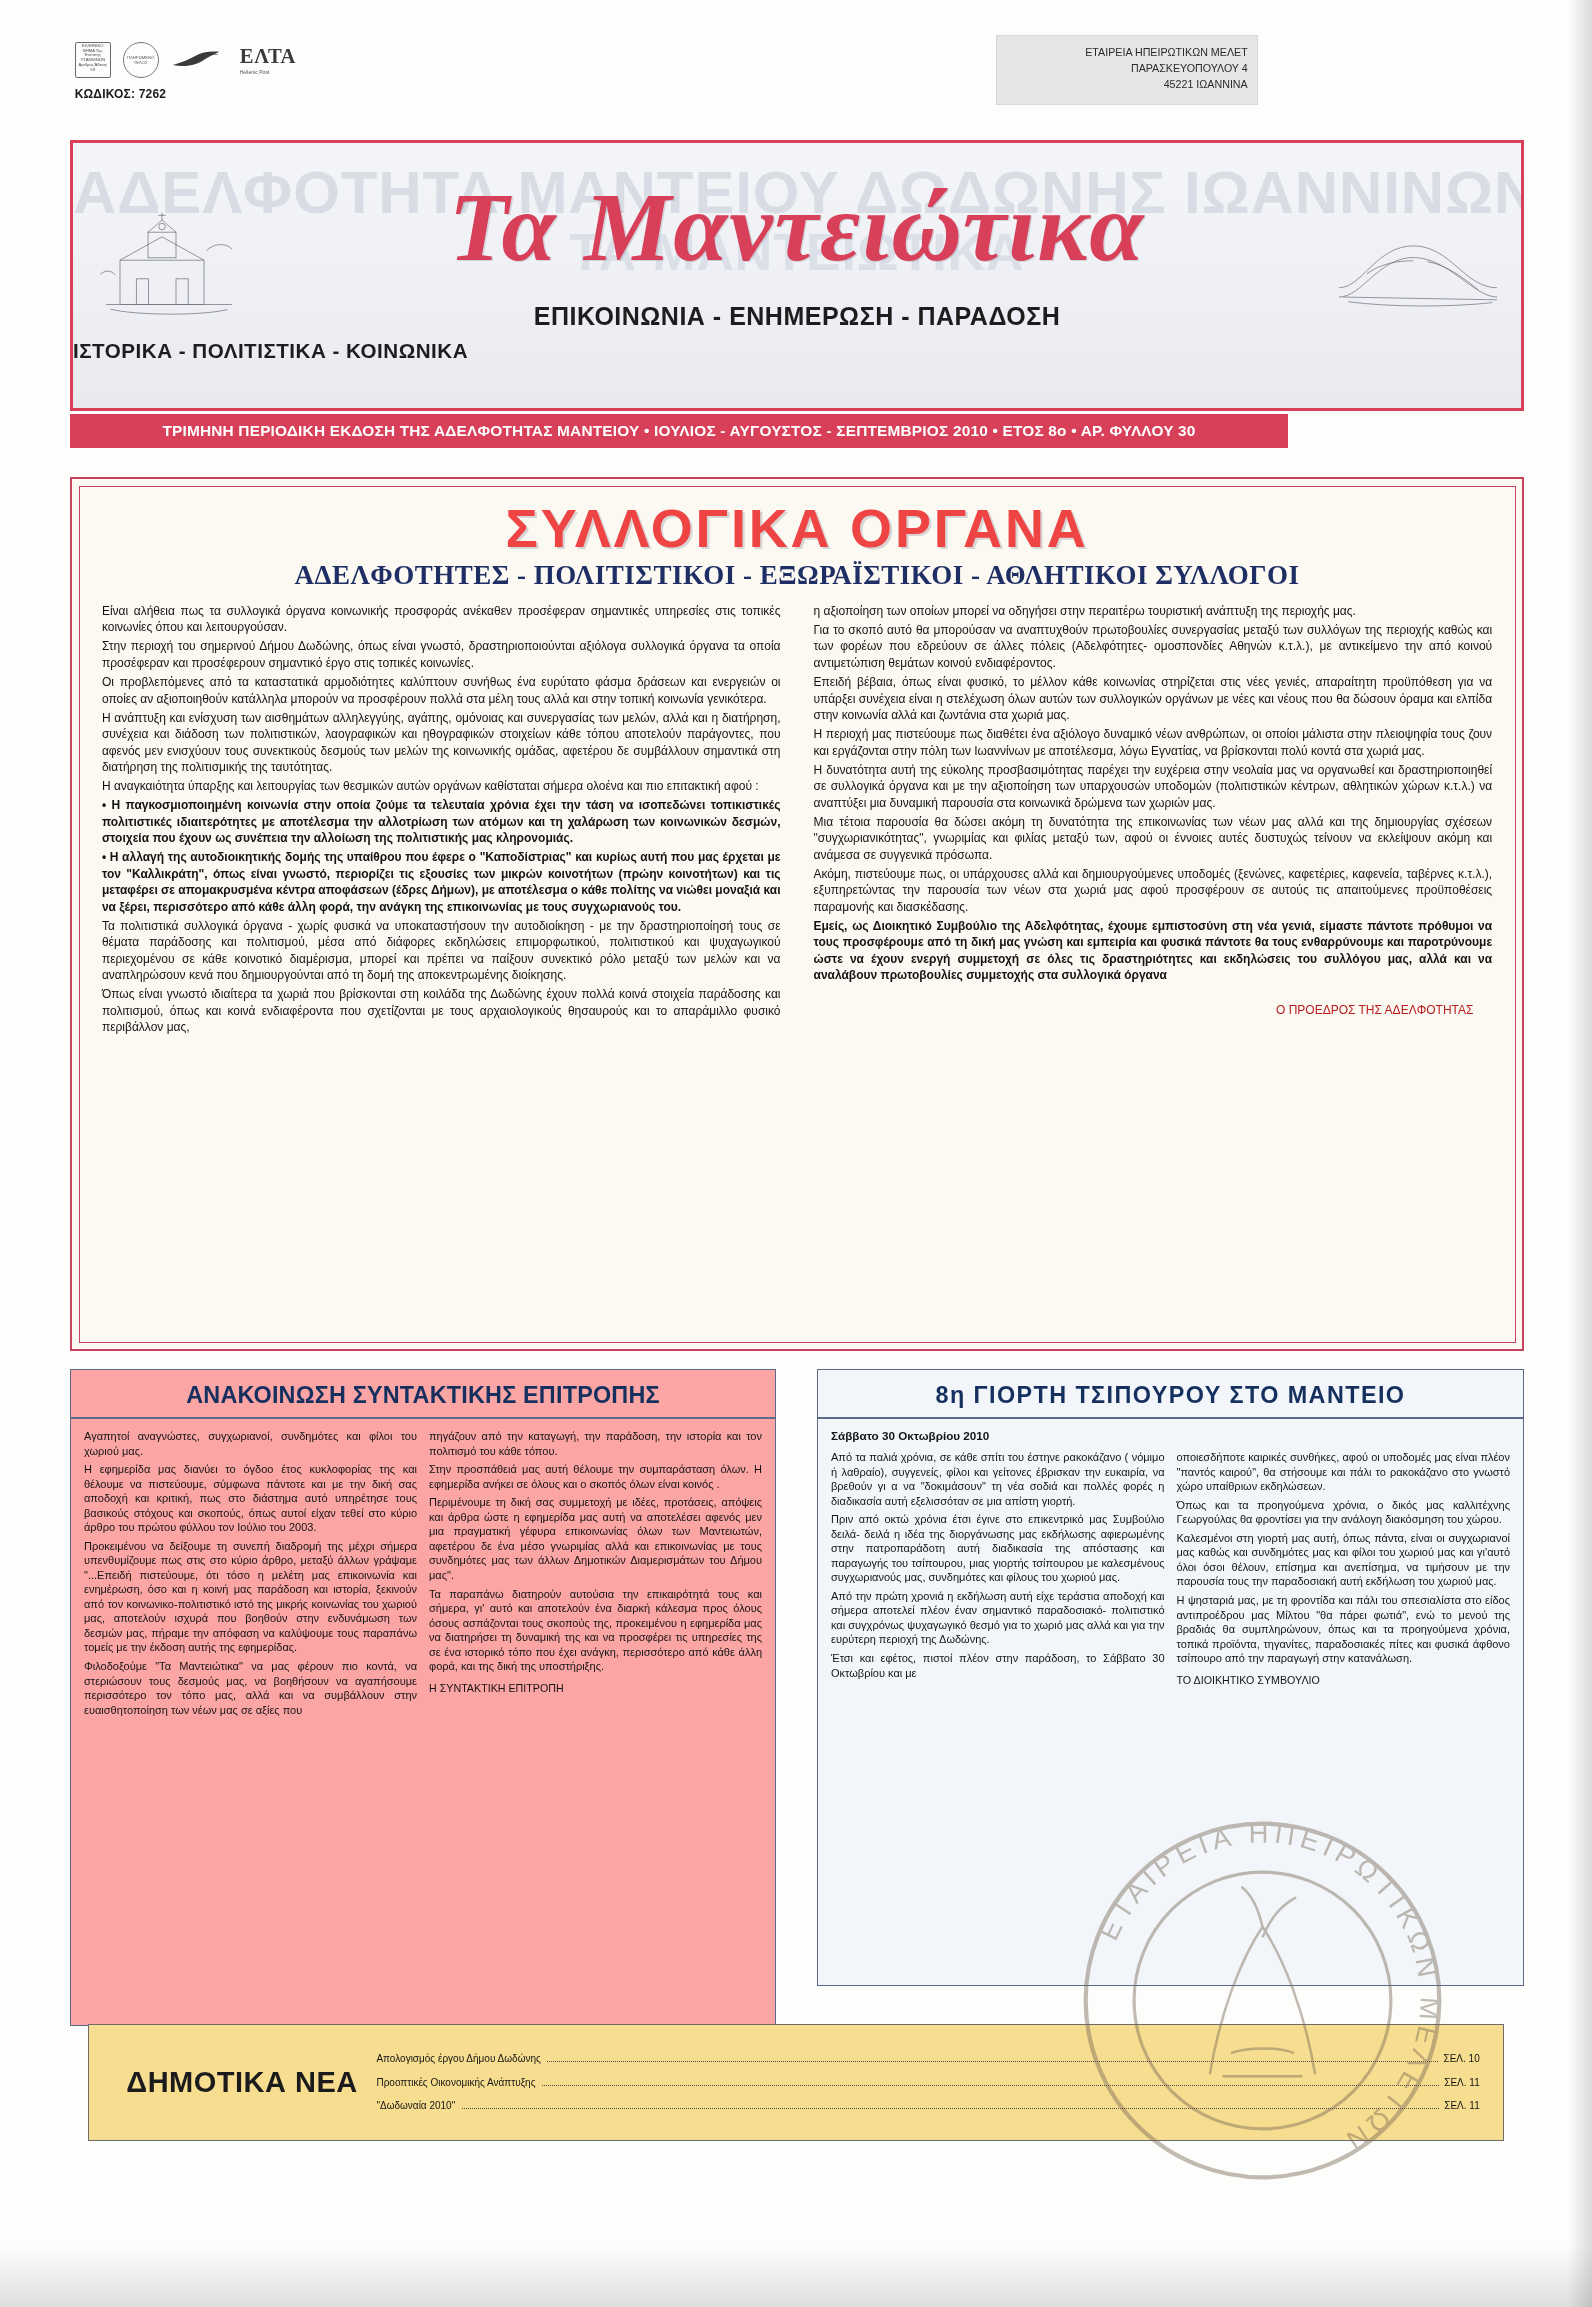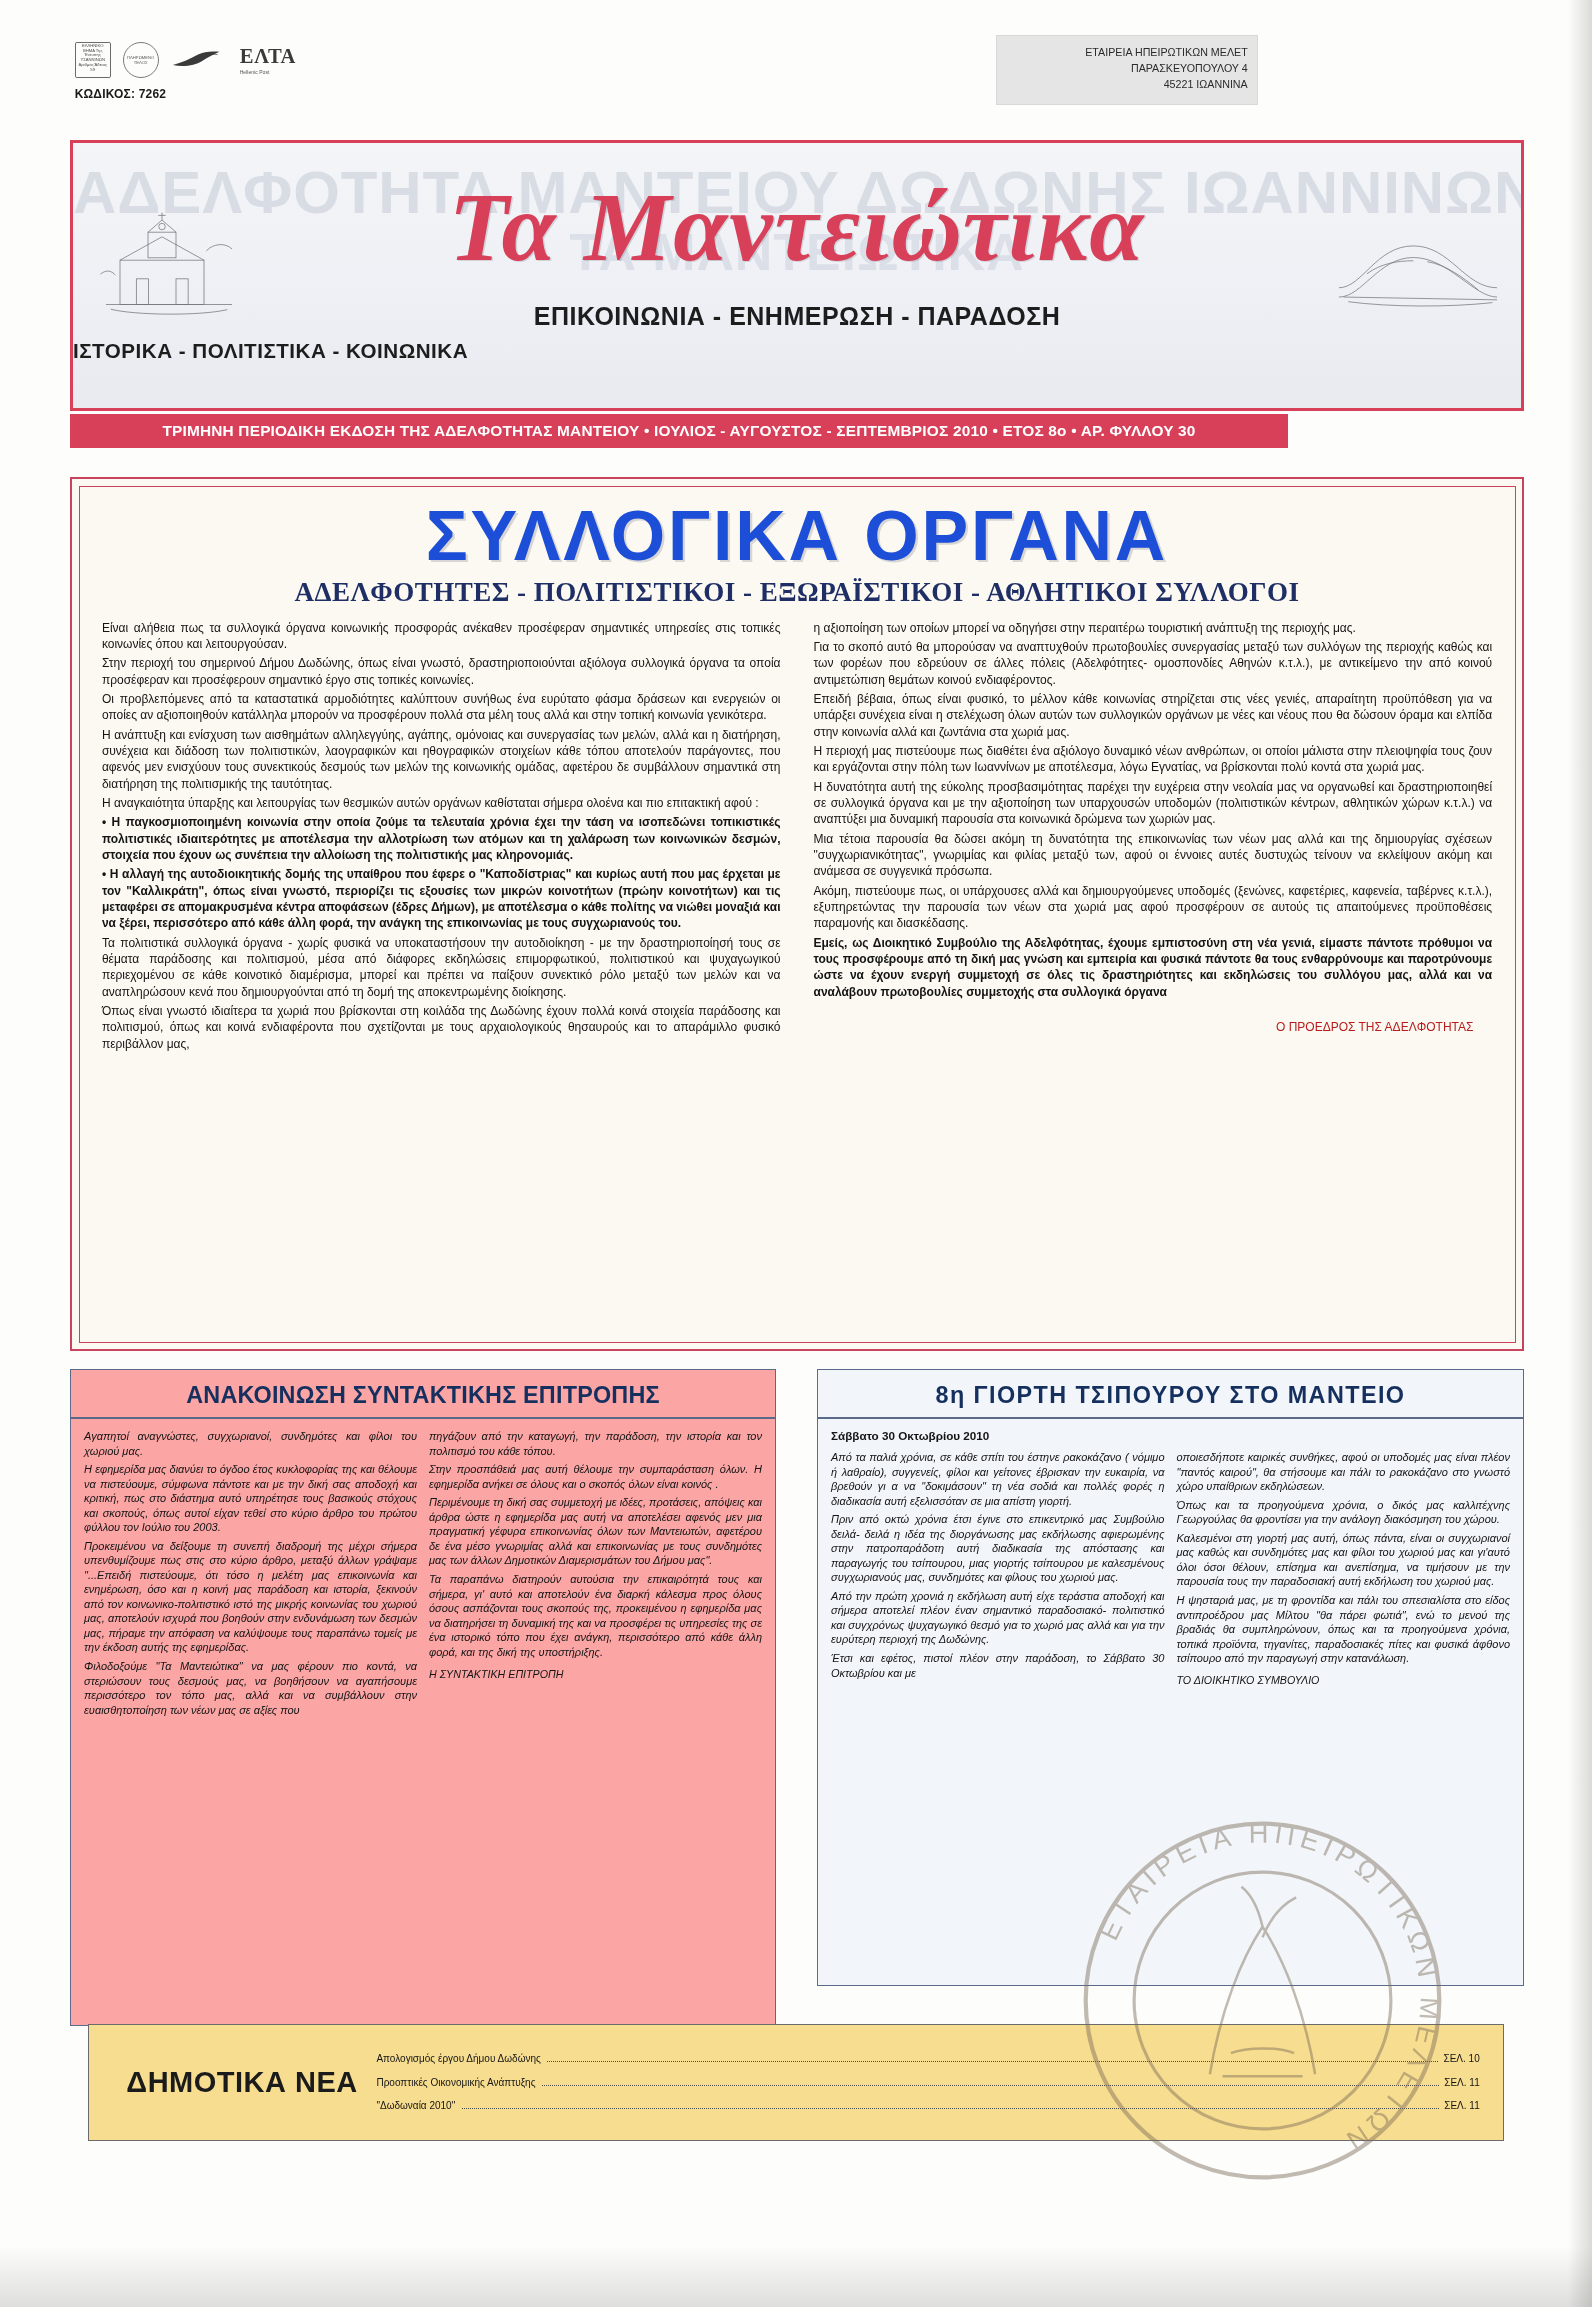--- a/index.html
+++ b/index.html
@@ -221,22 +221,22 @@
     top: 6.5px;
     right: 6.5px;
     bottom: 6.5px;
     border: 0.9px solid #c9435c;
     pointer-events: none;
   }
   .feature-title {
     text-align: center;
     font-family: "Liberation Sans", sans-serif;
     font-weight: bold;
-    font-size: 70px;
-    color: #1d4ed8;
+    font-size: 54px;
+    color: #ef4444;
     letter-spacing: 2.8px;
     text-shadow: 2.3px 2.3px 0 rgba(150,150,160,0.35);
     margin: 8.4px 0 2.8px 0;
     line-height: 1.05;
   }
   .feature-subtitle {
     text-align: center;
     font-family: "Liberation Serif", serif;
     font-weight: bold;
     font-size: 27px;
@@ -311,21 +311,20 @@
     padding: 10.3px 13px 9.3px 13px;
     font-size: 11px;
     line-height: 14.5px;
     color: #141414;
     text-align: justify;
     box-sizing: border-box;
   }
   .box-body.two {
     display: flex;
     gap: 12px;
-    font-style: italic;
   }
   .box-body .bcol {
     flex: 1;
   }
   .box-body p {
     margin: 0 0 4.2px 0;
   }
   .date-line {
     font-weight: bold;
     font-size: 11.7px;

